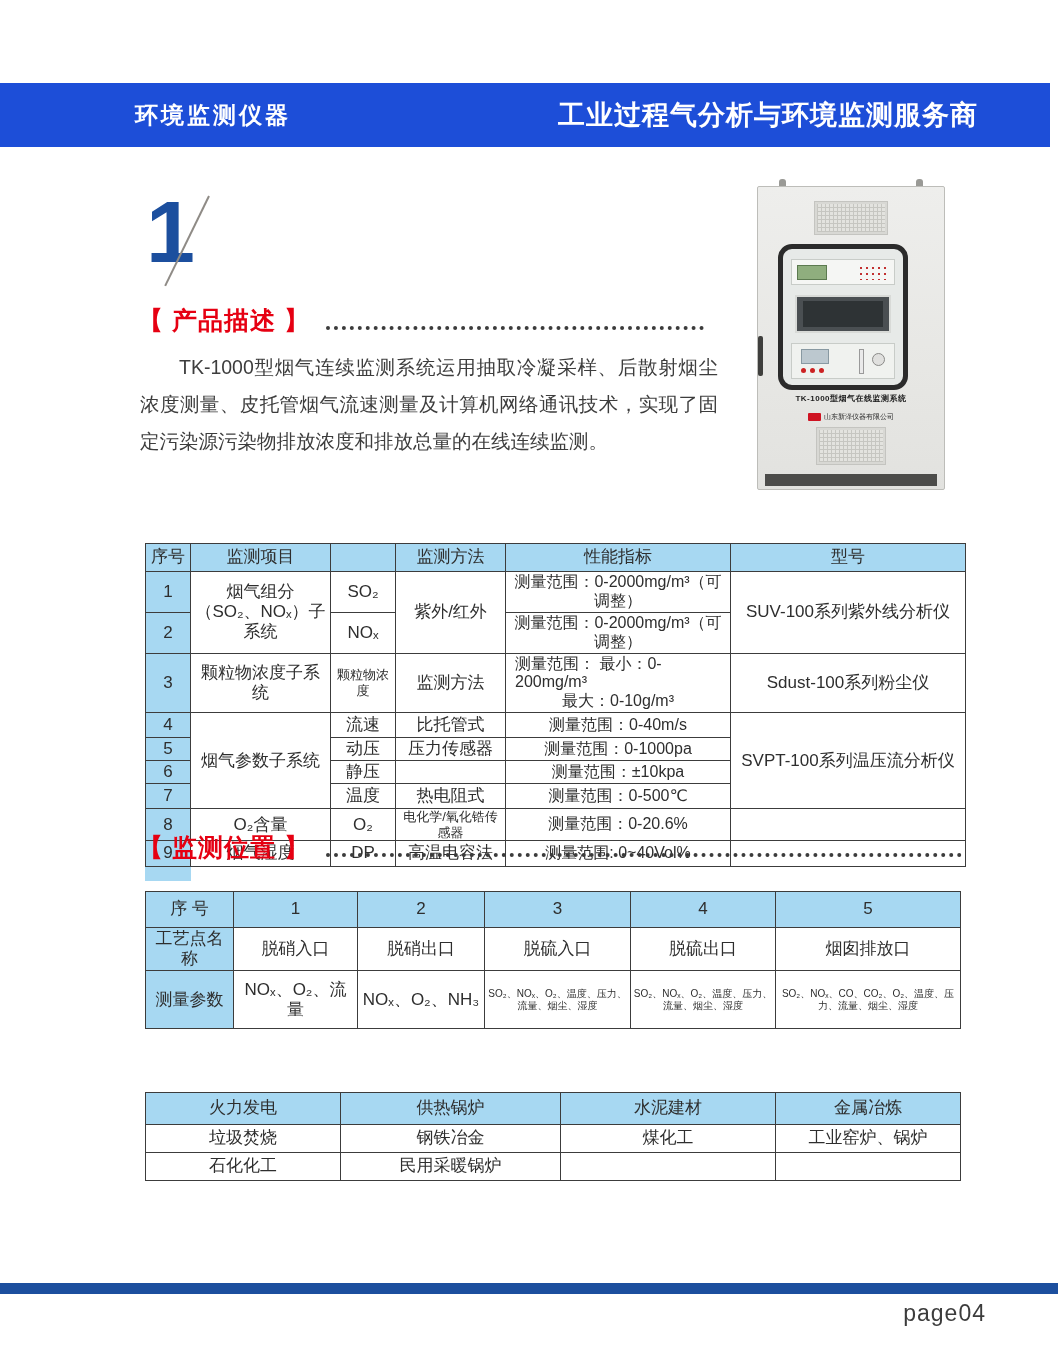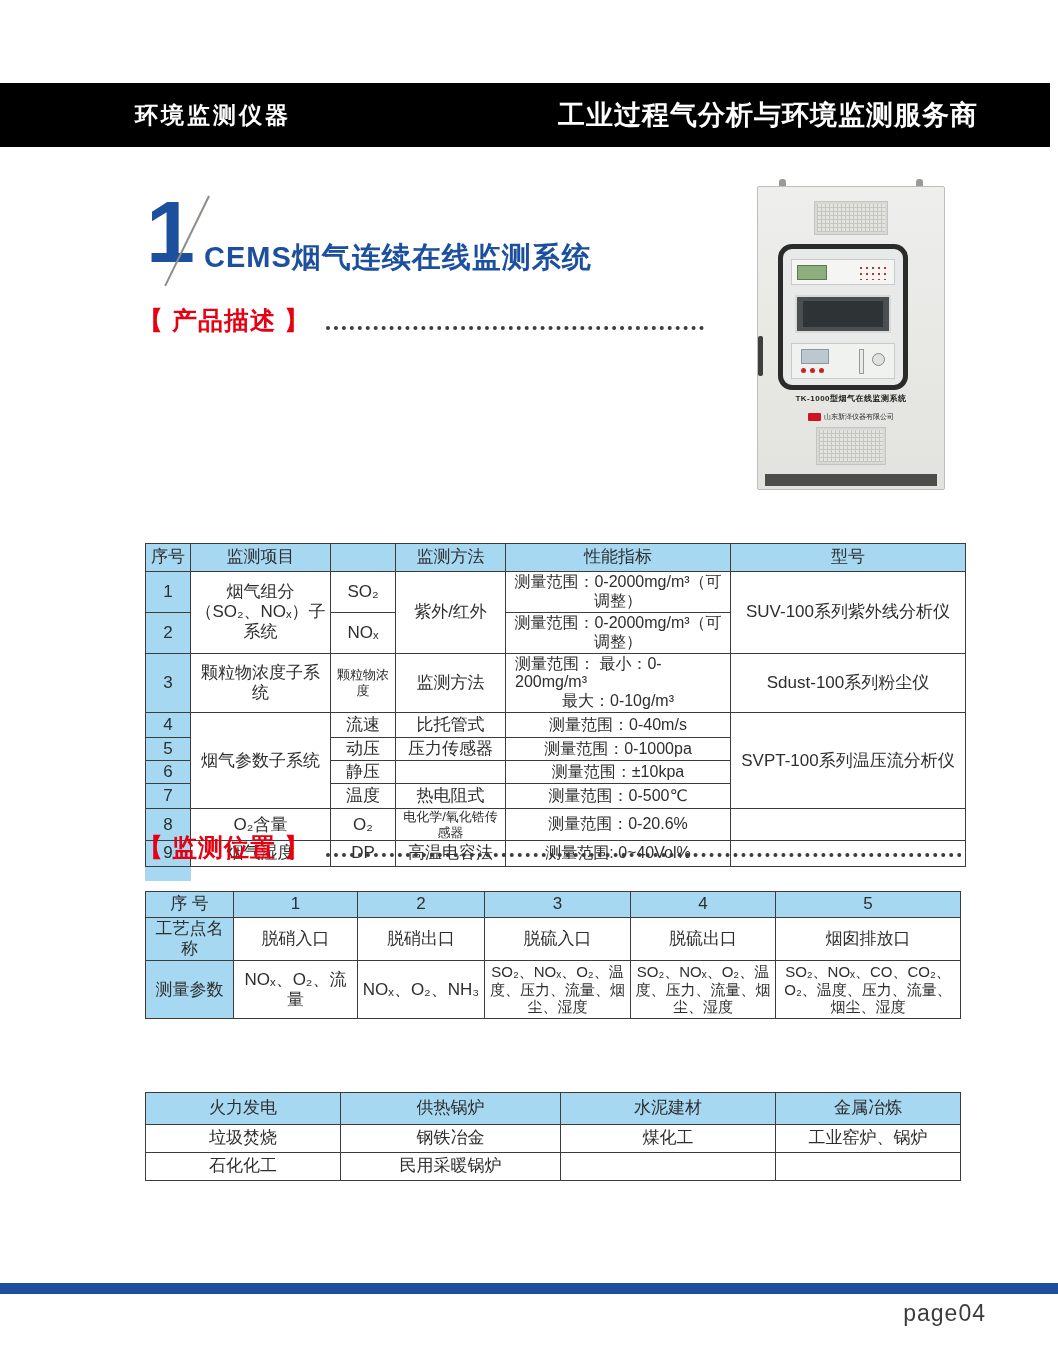--- a/index.html
+++ b/index.html
@@ -1,20 +1,20 @@
 <!DOCTYPE html>
 <html><head>
 <meta charset="utf-8">
 <style>
   * { box-sizing: border-box; margin: 0; padding: 0; }
   body { background:#ffffff; font-family:"Liberation Sans","DejaVu Sans",sans-serif; }
   .page { position:relative; width:1058px; height:1346px; background:#ffffff; overflow:hidden; margin:0 auto; }
 
   
-  .top-bar { position:absolute; left:0; top:83px; width:1050px; height:64px; background:#000000;
+  .top-bar { position:absolute; left:0; top:83px; width:1050px; height:64px; background:#1d4ed8;
              display:flex; justify-content:space-between; align-items:center; padding:0 72px 0 135px; }
   .top-bar .bar-left  { color:#fff; font-size:23px; font-weight:700; letter-spacing:3px; }
   .top-bar .bar-right { color:#fff; font-size:27px; font-weight:700; letter-spacing:1px; }
 
   
   .sec-num { position:absolute; left:146px; top:190px; font-size:88px; font-weight:700; color:#1c4f9e; line-height:0.95; }
   .sec-slash { position:absolute; left:208px; top:196px; height:100px; width:0; border-left:2px solid #8f8b86;
                transform:rotate(26deg); transform-origin:top center; }
   .sec-title { position:absolute; left:204px; top:238px; font-size:29px; font-weight:700; color:#1c4f9e; letter-spacing:1px; }
 
@@ -61,45 +61,45 @@
   table { border-collapse:collapse; table-layout:fixed; color:#2e2e2e; }
   th, td { border:1px solid #3c3c3c; text-align:center; vertical-align:middle; padding:1px 3px; line-height:1.18; font-weight:400; }
   .blue { background:#a7d8f2; }
   .t1 { width:820px; font-size:17px; }
   .t1 .perf { font-size:16px; }
   .t1 .sm { font-size:13px; padding:0 1px; }
   .t1 .p1 { text-align:left; padding-left:6px; }
   .t1 .p2 { text-align:center; }
   .tab-ext { width:46px; height:14px; background:#a7d8f2; }
   .t2 { width:815px; font-size:17px; }
-  .t2 .params { font-size:15px; padding:2px 2px;text-align:center; }
+  .t2 .params { font-size:10px; padding:2px 2px;text-align:center; }
   .t3 { width:815px; font-size:17px; }
 
   .bottom-bar { position:absolute; left:0; top:1283px; width:1058px; height:11px; background:#1c4f9e; }
   .page-num { position:absolute; right:72px; top:1300px; font-size:23px; color:#3c3c3c; letter-spacing:1px; }
 </style>
 </head>
 <body>
 
 <div class="page">
 
   <div class="top-bar">
     <span class="bar-left">环境监测仪器</span>
     <span class="bar-right">工业过程气分析与环境监测服务商</span>
   </div>
 
   <div class="sec-num">1</div>
   <div class="sec-slash"></div>
-  <div class="sec-title">CEMS烟气连续在线监测系统</div>
 
   <div class="sec-head" style="left:138px; top:304px; width:566px;">
     <span>【 产品描述 】</span>
     <div class="dots"></div>
   </div>
 
+  <div class="desc-text">TK-1000型烟气连续监测系统运用抽取冷凝采样、后散射烟尘浓度测量、皮托管烟气流速测量及计算机网络通讯技术，实现了固定污染源污染物排放浓度和排放总量的在线连续监测。</div>
 
   <div class="cabinet">
     <div class="eyebolt" style="left:22px;"></div>
     <div class="eyebolt" style="right:22px;"></div>
     <div class="cab-body"></div>
     <div class="grille grille-top"></div>
     <div class="cab-window">
       <div class="inst1">
         <div class="inst1-screen"></div>
         <div class="inst1-btns"></div>
@@ -226,21 +226,21 @@
     <table class="t2">
       <colgroup>
         <col style="width:88px">
           <col style="width:124px">
           <col style="width:127px">
         <col style="width:146px">
           <col style="width:145px">
           <col style="width:185px">
       </colgroup>
       <tbody>
-          <tr style="height:26px;">
+          <tr style="height:36px;">
         <th class="blue">序  号</th>
         <th class="blue">1</th>
         <th class="blue">2</th>
         <th class="blue">3</th>
         <th class="blue">4</th>
         <th class="blue">5</th>
       </tr>
       <tr style="height:30px;">
         <td class="blue">工艺点名称</td>
         <td>脱硝入口</td>

